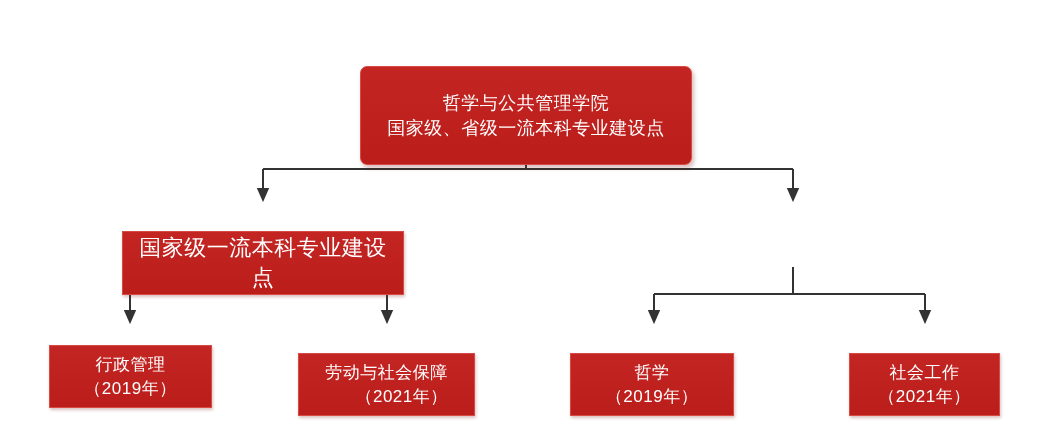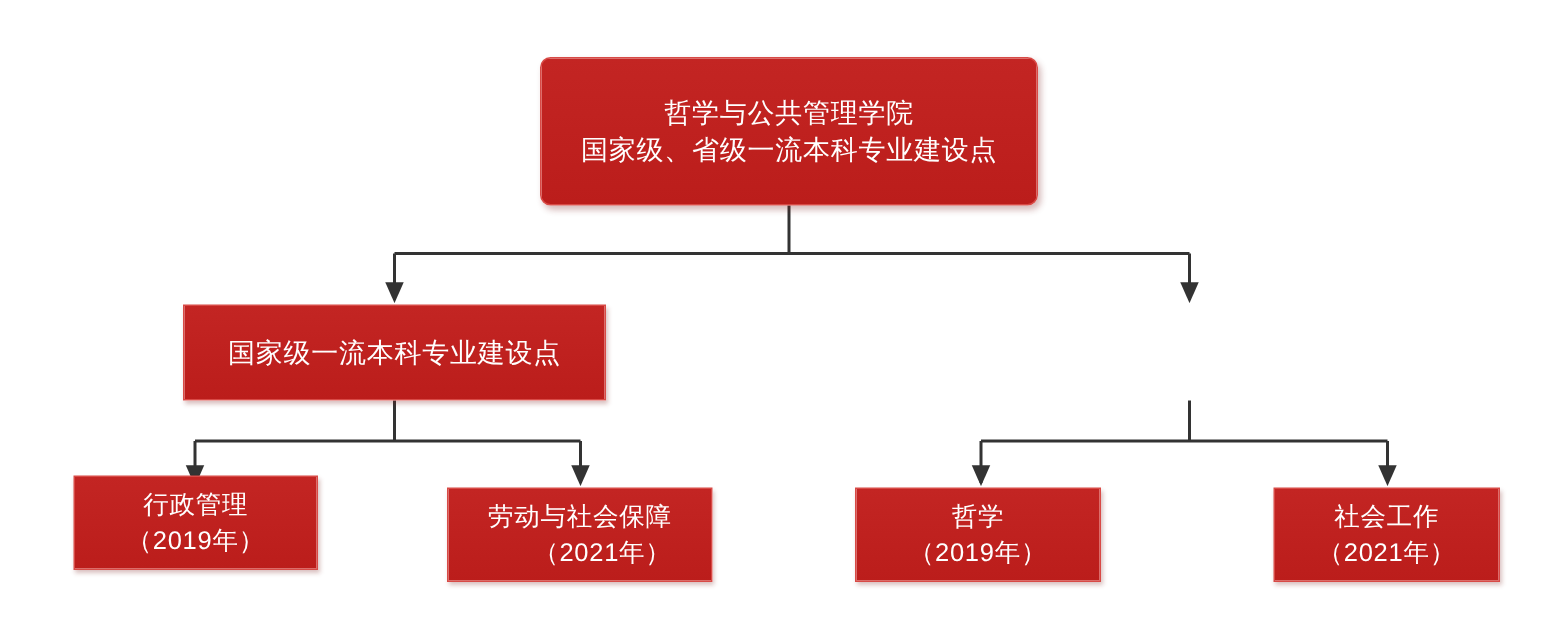--- a/index.html
+++ b/index.html
@@ -33,29 +33,30 @@
     align-items: center;
     justify-content: center;
     text-align: center;
     color: #ffffff;
     background: #bf1f1e;
     border: 1px solid #d84a46;
     line-height: 1.36;
     letter-spacing: 0.5px;
     white-space: pre-line;
     z-index: 2;
+    margin-top: 28px;
   }
   .node-root {
     border-radius: 7px;
     font-size: 18px;
     box-shadow: 2px 3px 4px rgba(120, 28, 26, 0.30);
     background: linear-gradient(180deg, #c32523 0%, #bb1d1b 100%);
   }
   .node-mid {
-    font-size: 18px;
+    font-size: 22px;
     box-shadow: 1px 2px 3px rgba(120, 28, 26, 0.28);
     background: linear-gradient(180deg, #c32523 0%, #bb1d1b 100%);
   }
   .node-leaf {
     font-size: 17px;
     box-shadow: 1px 2px 3px rgba(120, 28, 26, 0.28);
     background: linear-gradient(180deg, #c32523 0%, #bb1d1b 100%);
   }
   .node-text {
     display: block;

